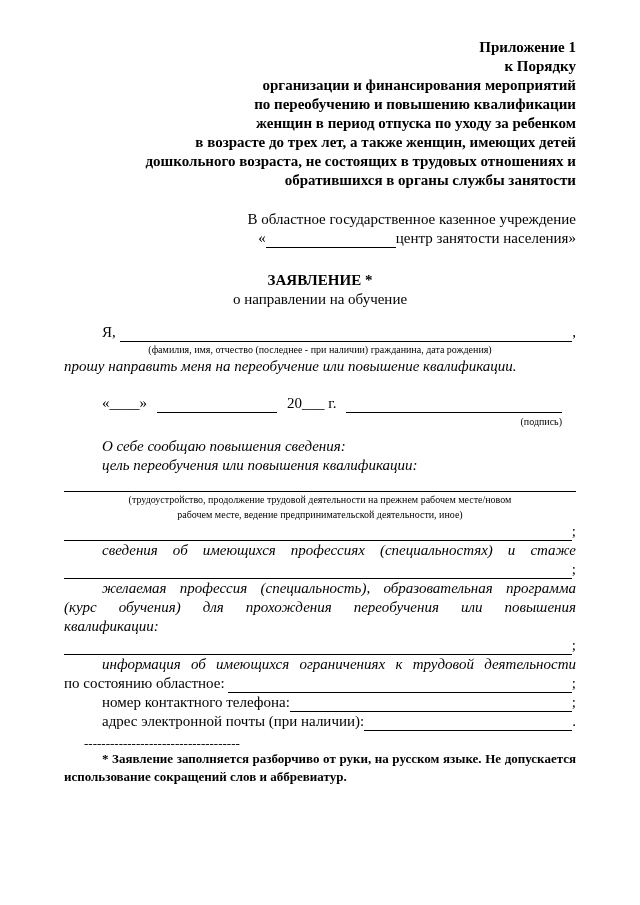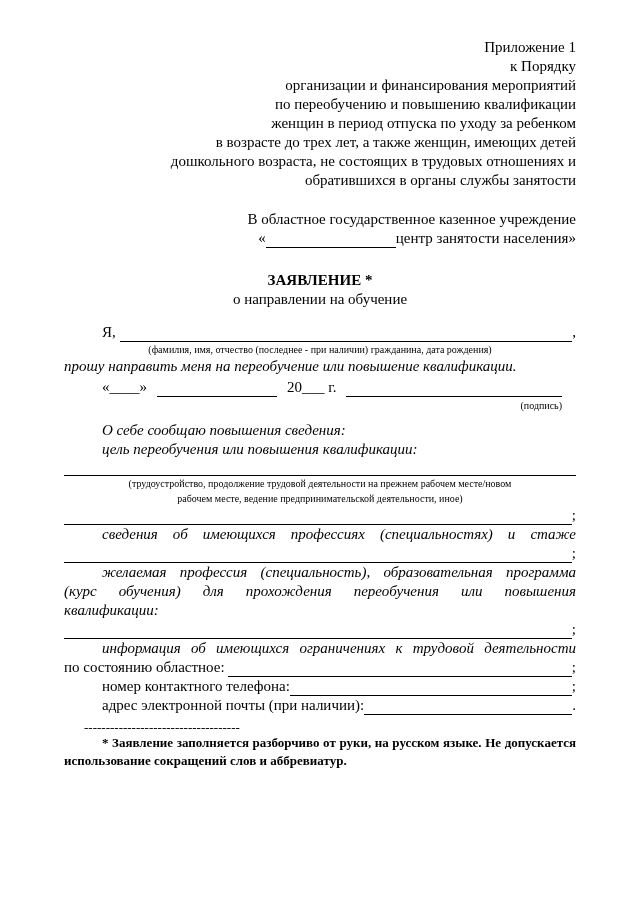--- a/index.html
+++ b/index.html
@@ -4,39 +4,39 @@
 <style>
   * { box-sizing: border-box; }
   html, body { margin: 0; padding: 0; }
   body { width: 640px; background: #ffffff; }
   .page {
     width: 640px; height: 905px; background: #ffffff; color: #000000;
     font-family: "Liberation Serif", "DejaVu Serif", serif;
     font-size: 15px; padding: 26px 64px 0 64px; overflow: hidden;
   }
   .page-number { text-align: right; line-height: 19px; }
-  .appendix { margin-top: 12px; text-align: right; line-height: 19px; }
+  .appendix { margin-top: 12px; text-align: right; line-height: 19px; font-weight: bold; }
   .addressee { margin-top: 20px; text-align: right; line-height: 19px; }
   .row { display: flex; align-items: flex-end; }
   .row-right { justify-content: flex-end; }
   .txt { white-space: pre; line-height: 19px; }
   .fill { flex: 1 1 auto; border-bottom: 1px solid #000; height: 15px; }
   .fill-fixed { border-bottom: 1px solid #000; height: 15px; display: inline-block; }
   .w130 { width: 130px; }
   .w120 { width: 120px; }
   .title { margin-top: 22px; text-align: center; font-weight: bold; line-height: 20px; }
   .subtitle { text-align: center; line-height: 19px; }
   .body-line { line-height: 19px; font-style: italic; }
   .jline { text-align: justify; text-align-last: justify; }
   .indent-t { text-indent: 38px; }
   .indent { padding-left: 38px; }
   .small-note { font-size: 10px; line-height: 15px; }
   .center { text-align: center; }
   .intro-row { margin-top: 14px; }
-  .date-row { margin-top: 2px; margin-bottom: 24px; column-gap: 10px; }
+  .date-row { margin-top: 18px; margin-bottom: 24px; column-gap: 10px; }
   .sig-block { position: relative; flex: 1 1 auto; margin-right: 14px; }
   .sig-line { display: block; border-bottom: 1px solid #000; height: 15px; }
   .sig-note { position: absolute; left: 0; right: 0; top: 16px; text-align: right; }
   .blank-line { border-bottom: 1px solid #000; height: 17px; }
   .details { margin-top: 12px; }
   .footnote { margin-top: 6px; font-weight: bold; font-size: 13px; }
   .divider { font-weight: normal; font-size: 13px; margin-left: 20px; line-height: 13px; white-space: pre; }
   .fn-line { line-height: 18px; }
 </style>
 </head>

